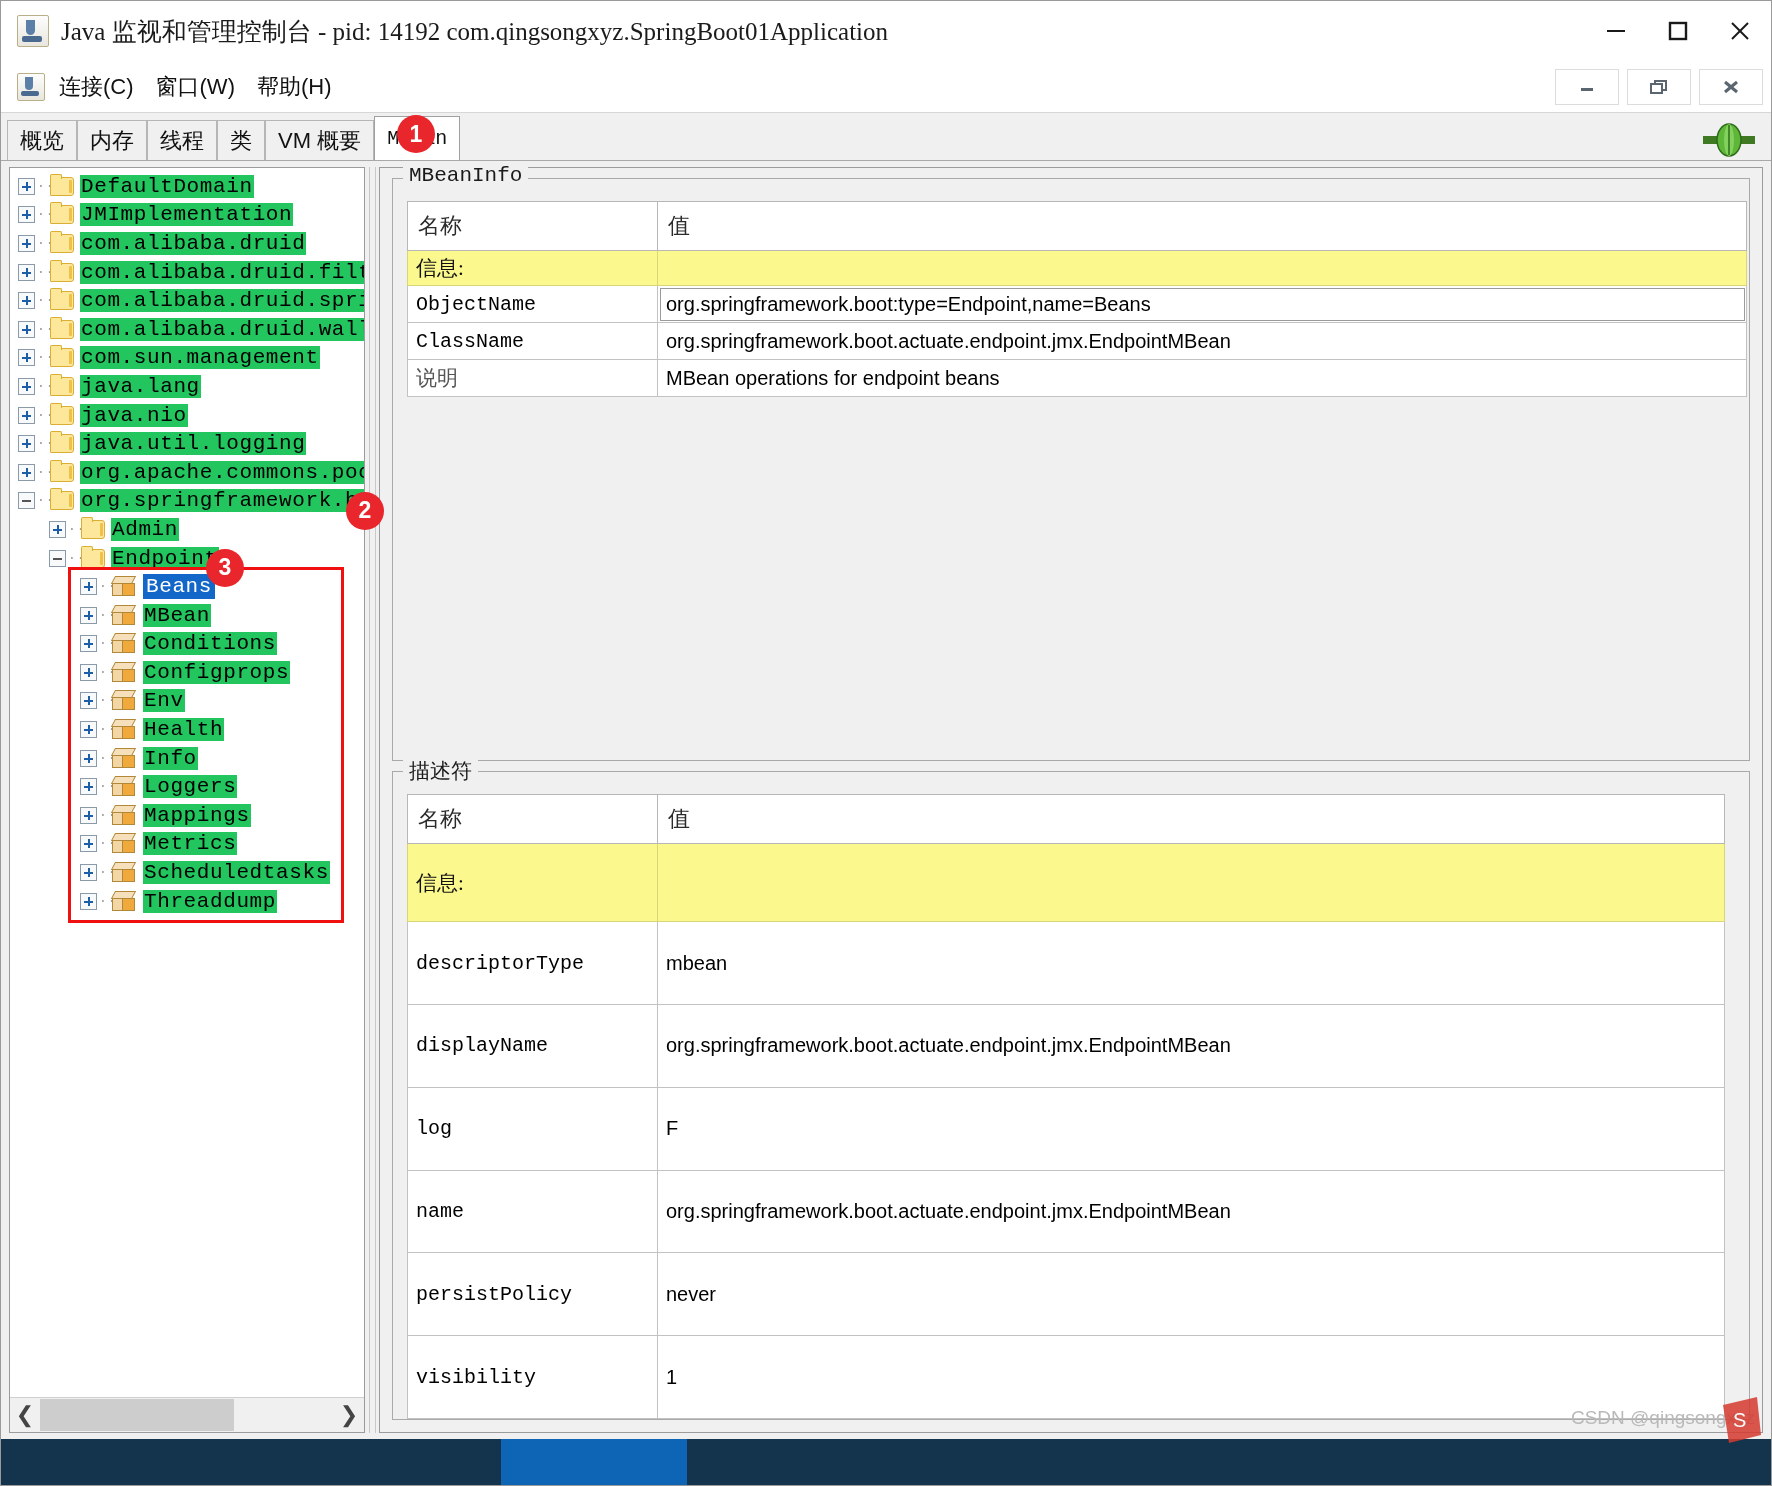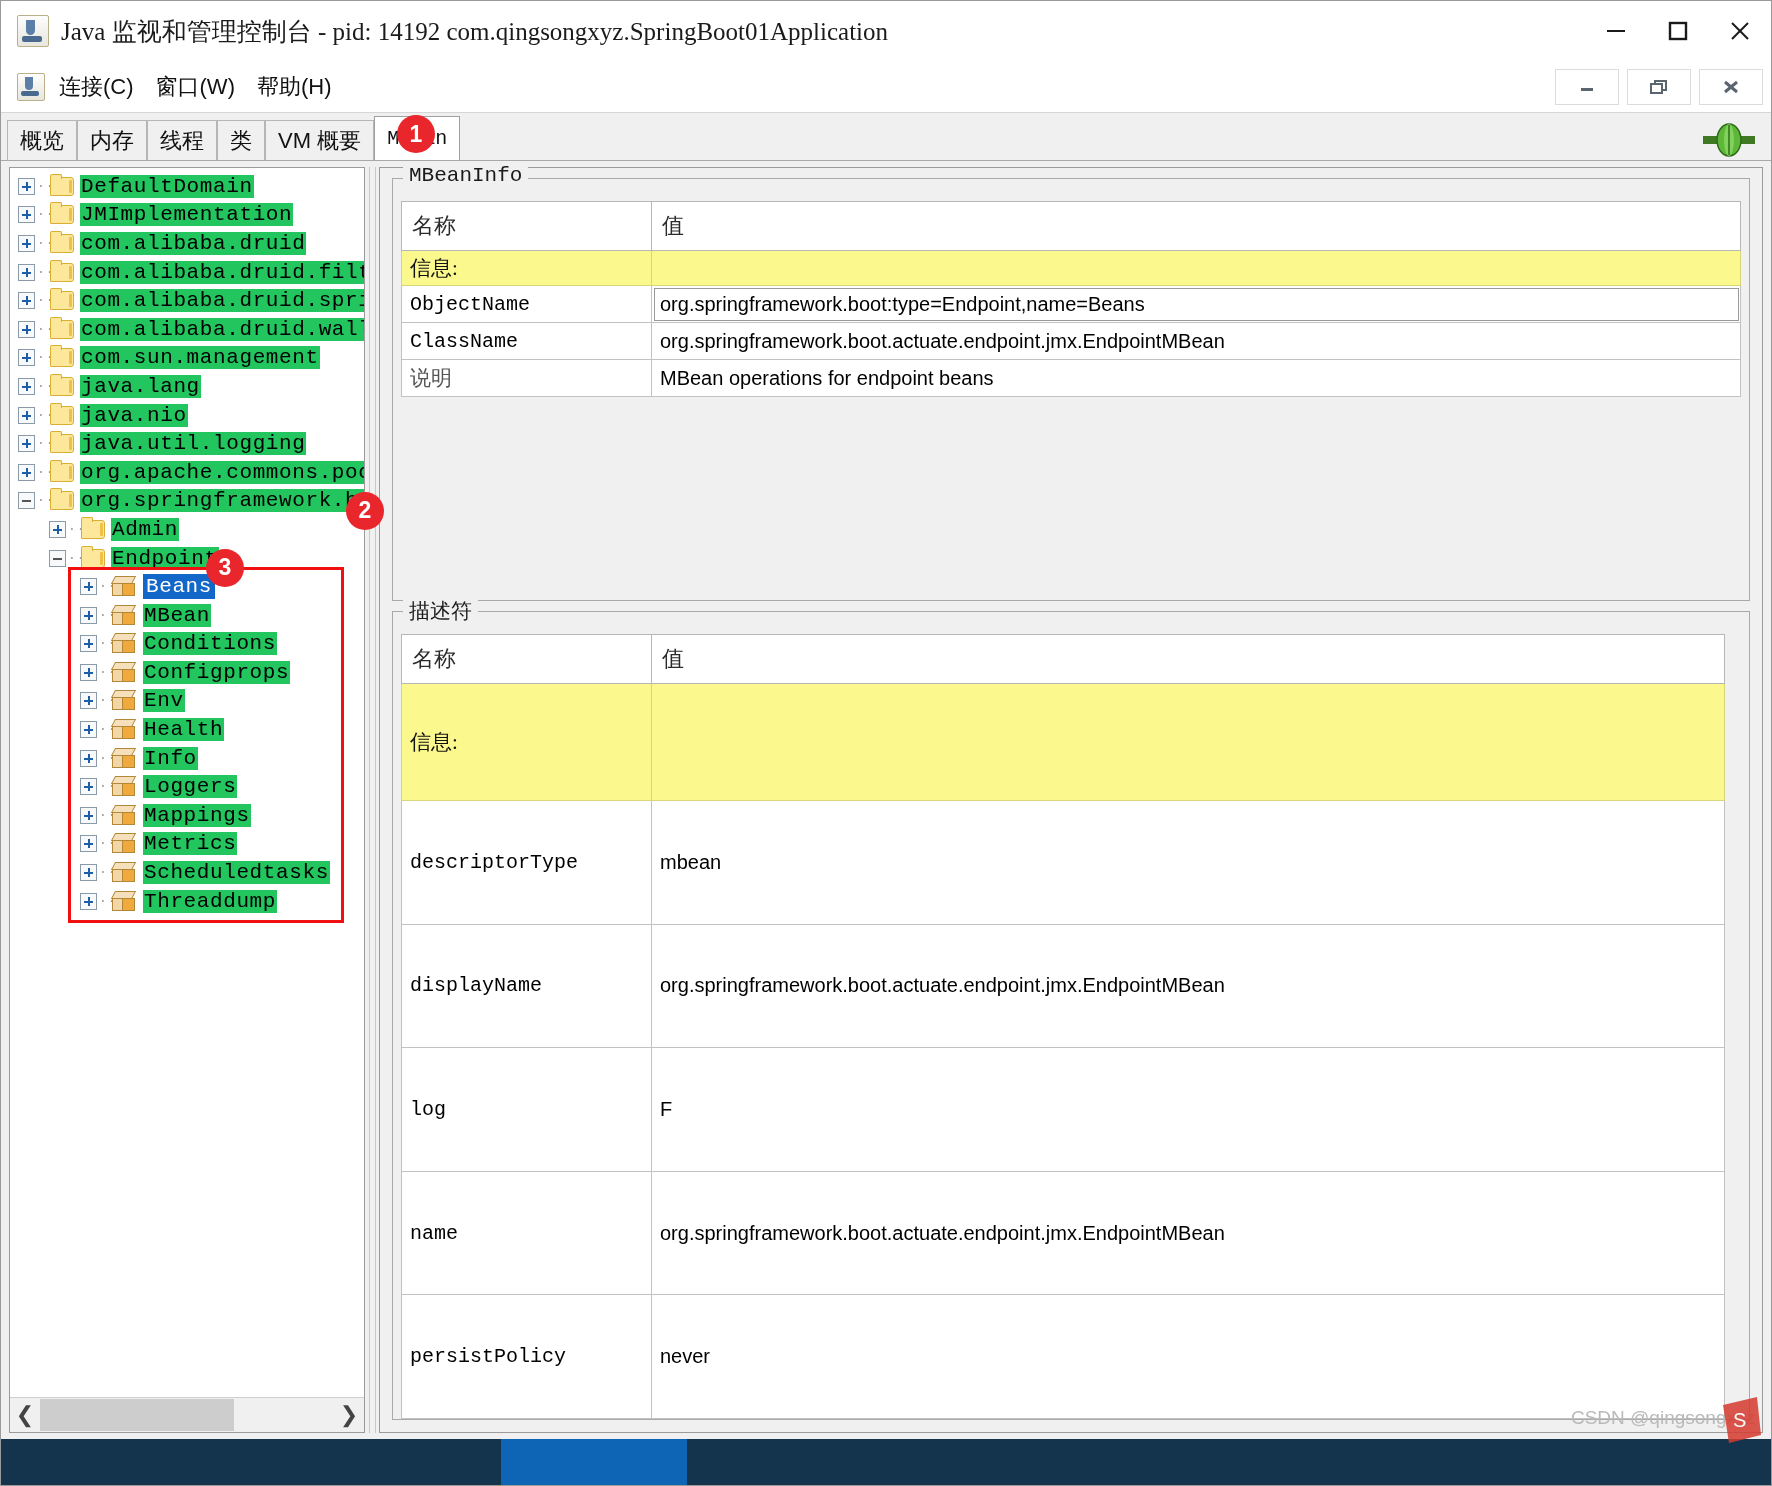--- a/index.html
+++ b/index.html
@@ -201,25 +201,25 @@
 
   
   .group{
     margin:10px 12px 0 12px;border:1px solid #a9a9a9;position:relative;
     background:#f0f0f0;box-sizing:border-box;
   }
   .group > .legend{
     position:absolute;top:-15px;left:10px;background:#f0f0f0;padding:0 6px;
     font-size:21px;font-family:"Liberation Mono", monospace;color:#1a1a1a;
   }
-  .g-info{height:423px;display:flex;flex-direction:column;}
+  .g-info{height:583px;display:flex;flex-direction:column;}
   .g-desc{flex:1;display:flex;flex-direction:row;margin-bottom:12px;}
 
   table.kv{
-    border-collapse:collapse;width:calc(100% - 16px);margin:22px 8px 0 8px;
+    border-collapse:collapse;width:calc(100% - 16px);margin:22px 8px 0 14px;
     table-layout:fixed;background:#ffffff;
   }
   table.kv col.c1{width:250px;}
   table.kv th{
     text-align:left;font-weight:normal;background:#ffffff;
     border:1px solid #b7b7b7;height:48px;padding:0 10px;
     font-size:22px;color:#2b2b2b;font-family:"Liberation Sans", sans-serif;
     vertical-align:middle;
   }
   table.kv td{
@@ -617,20 +617,24 @@
                 <td class="v">F</td>
               </tr>
               <tr>
                 <td class="k">name</td>
                 <td class="v">org.springframework.boot.actuate.endpoint.jmx.EndpointMBean</td>
               </tr>
               <tr>
                 <td class="k">persistPolicy</td>
                 <td class="v">never</td>
               </tr>
+              <tr>
+                <td class="k">visibility</td>
+                <td class="v">1</td>
+              </tr>
             </tbody>
         </table>
         <div class="tbl-fill"></div>
       </div>
 
     </div>
   </div>
 
   <div class="watermark">CSDN @qingsongxyz</div>
   <div class="wm-logo">

